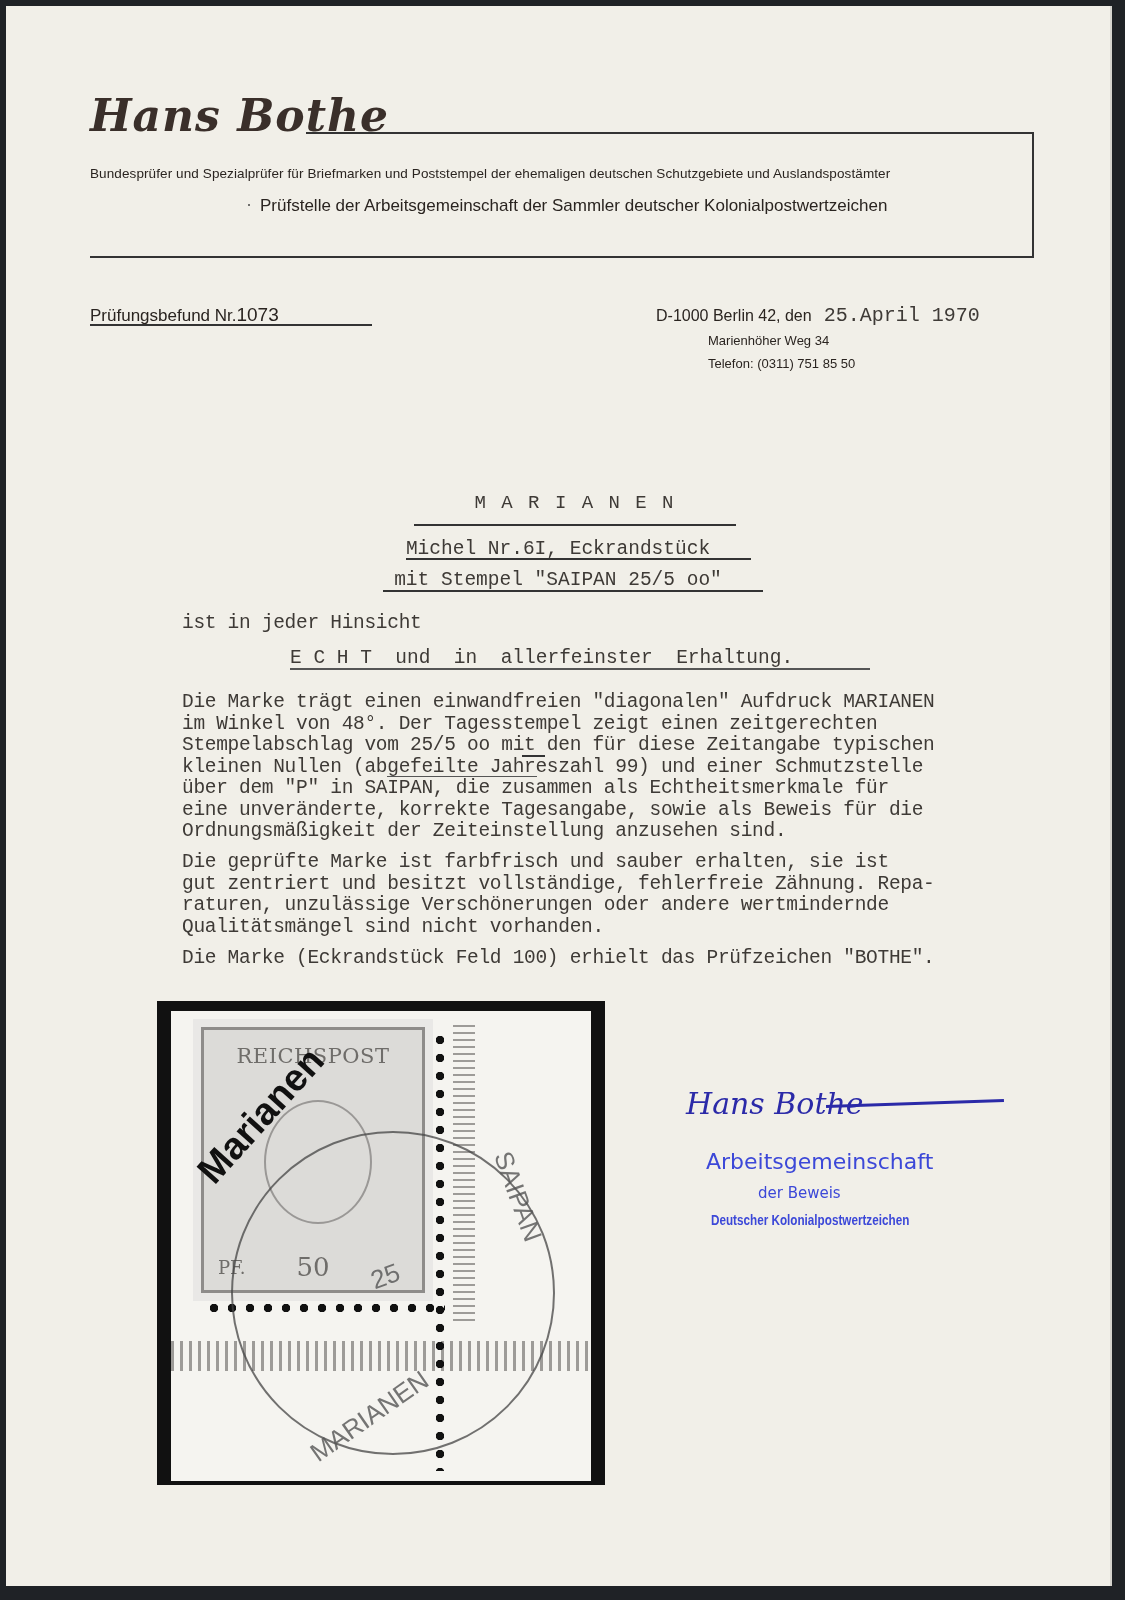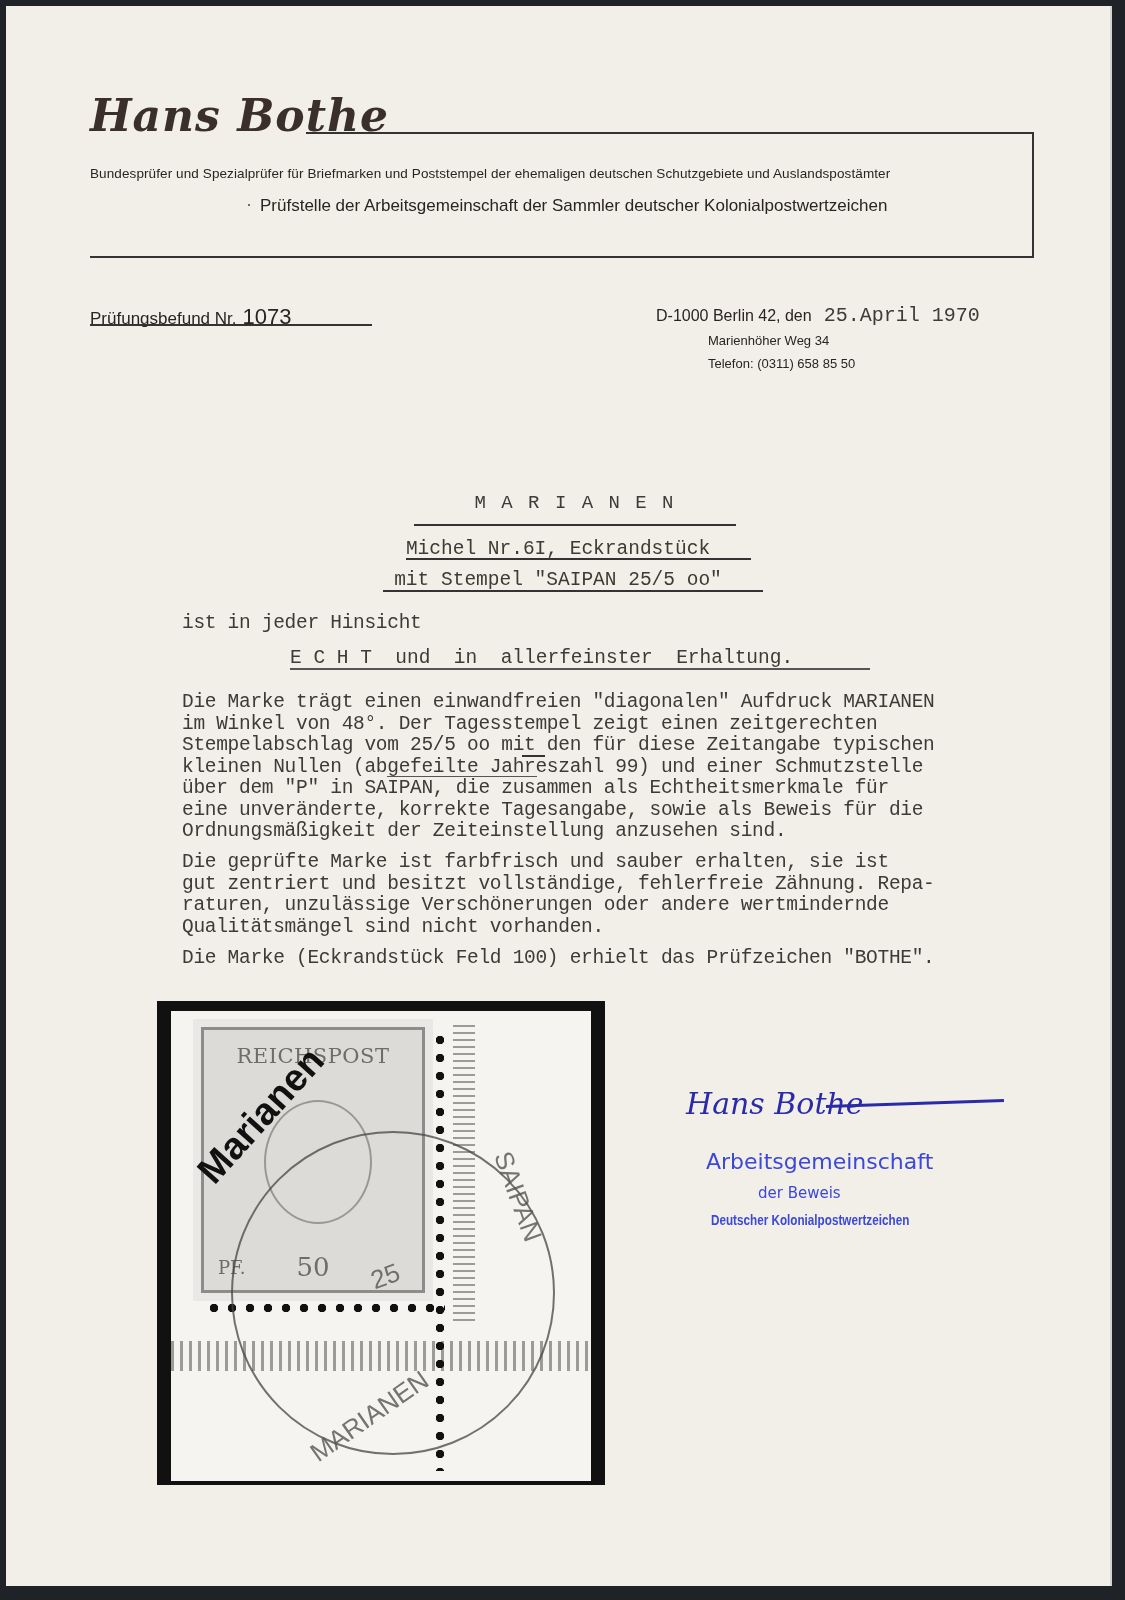--- a/index.html
+++ b/index.html
@@ -11,21 +11,21 @@
   .mono{font-family:"Liberation Mono",monospace;color:#3e3a36;}
   .title{left:84px;top:84px;font-size:44px;font-weight:bold;font-style:italic;letter-spacing:1px;}
   .title-line{left:300px;top:126px;width:728px;height:2px;background:#333;}
   .box-right{left:1026px;top:128px;width:2px;height:124px;background:#333;}
   .box-bottom{left:84px;top:250px;width:944px;height:2px;background:#333;}
   .subline1{left:84px;top:160px;font-size:13.5px;letter-spacing:0.1px;}
   .subline2{left:254px;top:190px;font-size:17px;}
   .dot{left:242px;top:198px;width:2px;height:2px;background:#444;border-radius:50%;}
   .befund{left:84px;top:298px;font-size:17px;}
   .befund-line{left:84px;top:318px;width:282px;height:2px;background:#333;}
-  .befund-num{font-family:"Liberation Sans",sans-serif;font-size:22px;margin-left:6px;text-align:center;}
+  .befund-num{font-family:"Liberation Sans",sans-serif;font-size:19px;text-align:center;}
   .city{left:650px;top:298px;font-size:16px;}
   .date{font-family:"Liberation Mono",monospace;font-size:20px;margin-left:12px;color:#3e3a36;}
   .addr{left:702px;top:327px;font-size:13px;}
   .tel{left:702px;top:350px;font-size:13px;}
   .body-text{font-size:19.5px;line-height:21.5px;white-space:pre;letter-spacing:-0.3px;}
   .p1{left:176px;top:421px;}
   .center{left:0;width:1104px;text-align:center;}
   .marianen{top:486px;font-size:19px;letter-spacing:2px;margin-left:17px;}
   .line-mar{left:408px;top:518px;width:322px;height:2px;background:#333;}
   .michel{top:532px;font-size:19.5px;}
@@ -76,21 +76,21 @@
 
   <div class="abs gothic befund">
     <span>Prüfungsbefund Nr.</span><span class="befund-num">1073</span>
   </div>
   <div class="abs befund-line"></div>
 
   <div class="abs gothic city">
     <span>D-1000 Berlin 42, den</span><span class="date">25.April 1970</span>
   </div>
   <div class="abs gothic addr">Marienhöher Weg 34</div>
-  <div class="abs gothic tel">Telefon: (0311) 658 85 50</div>
+  <div class="abs gothic tel">Telefon: (0311) 751 85 50</div>
 
   <div class="abs mono center marianen">M A R I A N E N</div>
   <div class="abs line-mar"></div>
   <div class="abs mono center michel">Michel Nr.6I, Eckrandstück</div>
   <div class="abs line-mic"></div>
   <div class="abs mono center stempel">mit Stempel "SAIPAN 25/5 oo"</div>
   <div class="abs line-stem"></div>
   <div class="abs mono body-text hinsicht">ist in jeder Hinsicht</div>
   <div class="abs mono echt">E C H T  und  in  allerfeinster  Erhaltung.</div>
   <div class="abs line-echt"></div>

